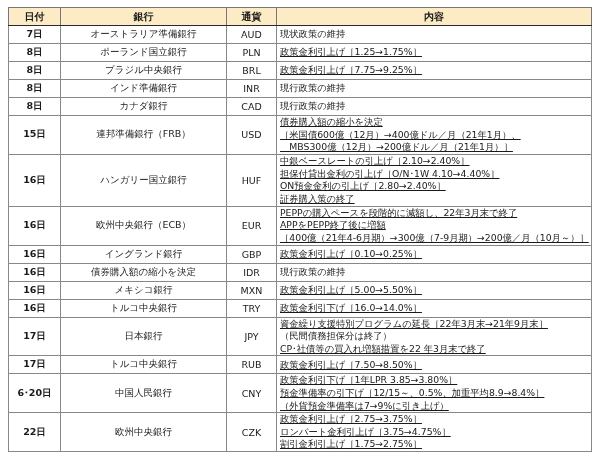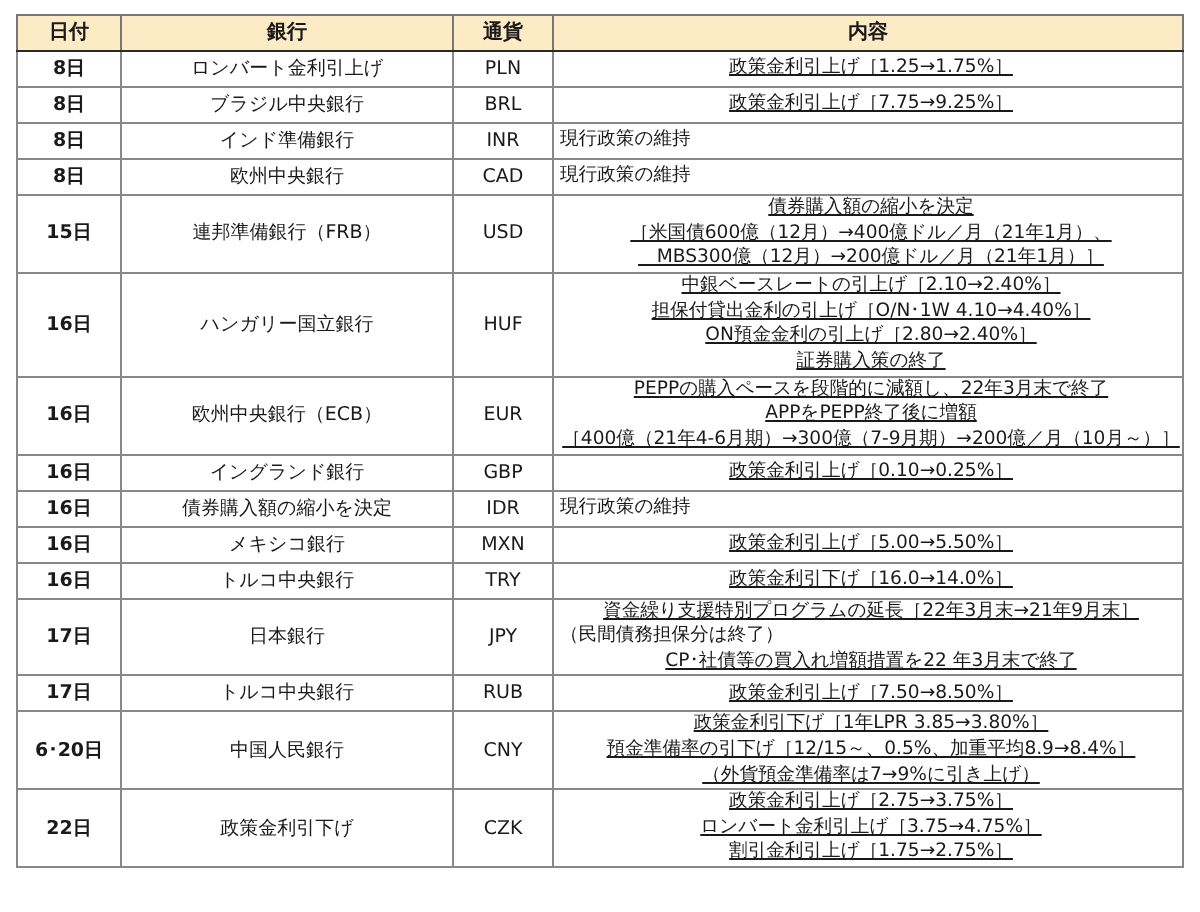--- a/index.html
+++ b/index.html
@@ -21,21 +21,21 @@
   }
   table.policy td {
     border: 1px solid #888; font-size: 9.5px; padding: 0; vertical-align: middle;
   }
   table.policy td.date, table.policy td.bank, table.policy td.cur {
     text-align: center; border-right: 1px dashed #8a8a8a;
   }
   table.policy td.date { font-weight: bold; }
   table.policy td.desc { text-align: left; padding-left: 3px; }
   .line { display: block; height: 12.6px; line-height: 12.6px; white-space: nowrap; font-size: 9.3px; }
-  .line.u { text-decoration: underline; text-underline-offset: 1px; text-align: center; }
+  .line.u { text-decoration: underline; text-underline-offset: 1px; }
 </style>
 </head>
 <body>
 
 <table class="policy">
   <colgroup>
     <col class="c-date">
       <col class="c-bank">
       <col class="c-cur">
       <col class="c-desc">
@@ -43,22 +43,30 @@
   <thead>
     <tr>
       <th>日付</th>
       <th>銀行</th>
       <th>通貨</th>
       <th>内容</th>
     </tr>
   </thead>
   <tbody id="rows">
       <tr style="height: 18px;">
+        <td class="date">7日</td>
+        <td class="bank">オーストラリア準備銀行</td>
+        <td class="cur">AUD</td>
+        <td class="desc">
+          <span class="line">現状政策の維持</span>
+        </td>
+      </tr>
+      <tr style="height: 18px;">
         <td class="date">8日</td>
-        <td class="bank">ロンバート金利引上げ</td>
+        <td class="bank">ポーランド国立銀行</td>
         <td class="cur">PLN</td>
         <td class="desc">
           <span class="line u">政策金利引上げ［1.25→1.75%］</span>
         </td>
       </tr>
       <tr style="height: 18px;">
         <td class="date">8日</td>
         <td class="bank">ブラジル中央銀行</td>
         <td class="cur">BRL</td>
         <td class="desc">
@@ -68,21 +76,21 @@
       <tr style="height: 18px;">
         <td class="date">8日</td>
         <td class="bank">インド準備銀行</td>
         <td class="cur">INR</td>
         <td class="desc">
           <span class="line">現行政策の維持</span>
         </td>
       </tr>
       <tr style="height: 18px;">
         <td class="date">8日</td>
-        <td class="bank">欧州中央銀行</td>
+        <td class="bank">カナダ銀行</td>
         <td class="cur">CAD</td>
         <td class="desc">
           <span class="line">現行政策の維持</span>
         </td>
       </tr>
       <tr style="height: 38px;">
         <td class="date">15日</td>
         <td class="bank">連邦準備銀行（FRB）</td>
         <td class="cur">USD</td>
         <td class="desc">
@@ -167,21 +175,21 @@
         <td class="bank">中国人民銀行</td>
         <td class="cur">CNY</td>
         <td class="desc">
           <span class="line u">政策金利引下げ［1年LPR 3.85→3.80%］</span>
           <span class="line u">預金準備率の引下げ［12/15～、0.5%、加重平均8.9→8.4%］</span>
           <span class="line u">（外貨預金準備率は7→9%に引き上げ）</span>
         </td>
       </tr>
       <tr style="height: 38px;">
         <td class="date">22日</td>
-        <td class="bank">政策金利引下げ</td>
+        <td class="bank">欧州中央銀行</td>
         <td class="cur">CZK</td>
         <td class="desc">
           <span class="line u">政策金利引上げ［2.75→3.75%］</span>
           <span class="line u">ロンバート金利引上げ［3.75→4.75%］</span>
           <span class="line u">割引金利引上げ［1.75→2.75%］</span>
         </td>
       </tr>
     </tbody>
 </table>
 

